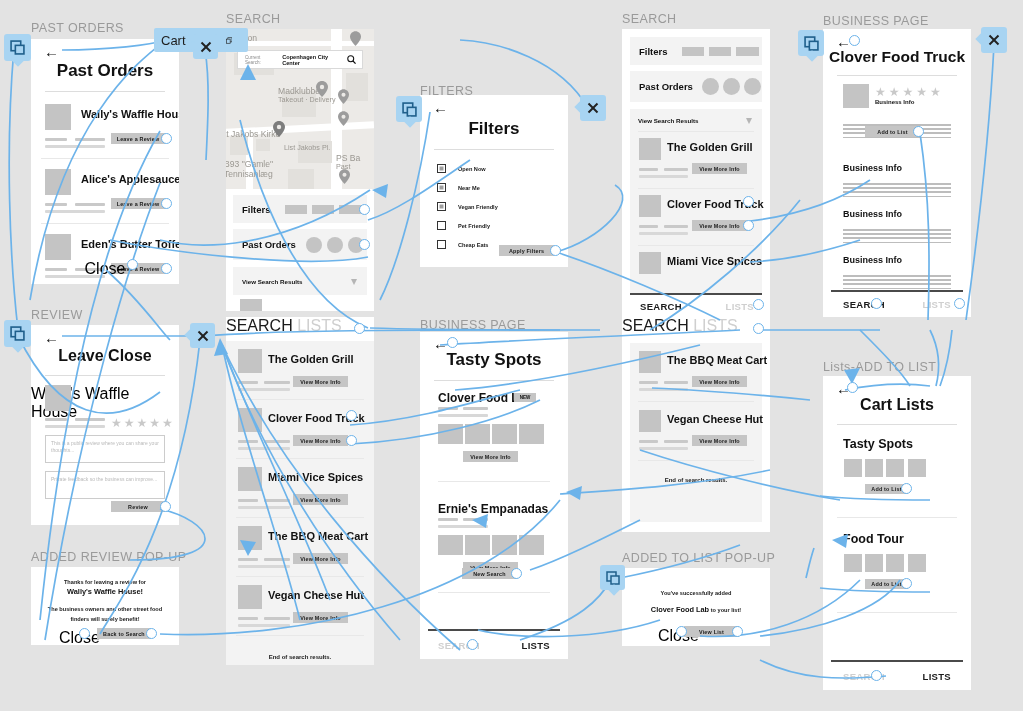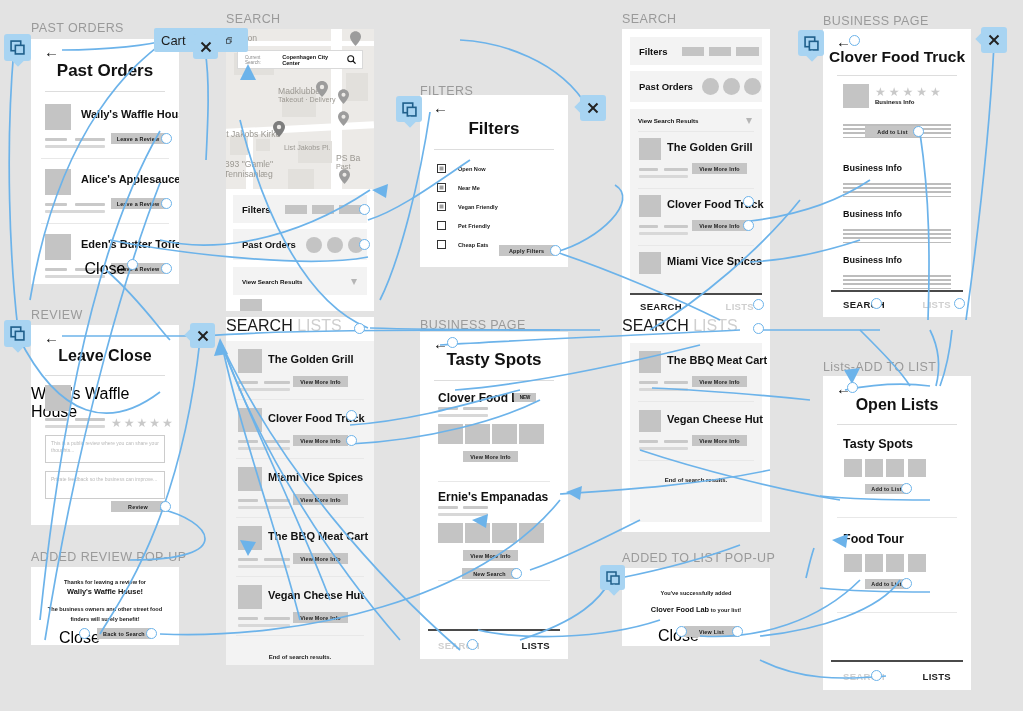--- a/index.html
+++ b/index.html
@@ -468,21 +468,21 @@
       <div class="linebar" style="position:absolute; left:43px; top:16px; width:25px;"></div>
       <div class="linebar lite" style="position:absolute; left:18px; top:23px; width:50px;"></div>
       <div class="thumb" style="position:absolute; left:18px; top:33px; width:25px; height:20px;"></div>
       <div class="thumb" style="position:absolute; left:45px; top:33px; width:25px; height:20px;"></div>
       <div class="thumb" style="position:absolute; left:72px; top:33px; width:25px; height:20px;"></div>
       <div class="thumb" style="position:absolute; left:99px; top:33px; width:25px; height:20px;"></div>
       <div class="btn" style="position:absolute; left:43px; top:60px; width:55px; height:11px;">View More Info</div>
     </div>
     <div class="rowsep" style="margin:0 18px;"></div>
 
-    <div style="position:relative; margin-top:8px; height:90px;">
+    <div style="position:relative; margin-top:20px; height:90px;">
       <span style="position:absolute; left:18px; top:0; font-size:12px; font-weight:bold; color:#111;">Ernie's Empanadas</span>
       <div class="linebar" style="position:absolute; left:18px; top:16px; width:20px;"></div>
       <div class="linebar" style="position:absolute; left:43px; top:16px; width:25px;"></div>
       <div class="linebar lite" style="position:absolute; left:18px; top:23px; width:50px;"></div>
       <div class="thumb" style="position:absolute; left:18px; top:33px; width:25px; height:20px;"></div>
       <div class="thumb" style="position:absolute; left:45px; top:33px; width:25px; height:20px;"></div>
       <div class="thumb" style="position:absolute; left:72px; top:33px; width:25px; height:20px;"></div>
       <div class="thumb" style="position:absolute; left:99px; top:33px; width:25px; height:20px;"></div>
       <div class="btn" style="position:absolute; left:43px; top:60px; width:55px; height:11px;">View More Info</div>
     </div>
@@ -658,21 +658,21 @@
       <div class="dot" style="right:6px; top:8px;"></div>
     </div>
   </div>
 
   <div class="board-label" style="left:823px; top:360px;">Lists-ADD TO LIST</div>
   <div class="board" style="left:823px; top:376px; width:148px; height:314px;">
     <div class="hdr" style="height:24px;">
       <div class="backarrow" style="top:7px;">←</div>
       <div class="dot" style="left:24px; top:6px;"></div>
     </div>
-    <div class="title" style="font-size:16px; margin-top:-4px;">Open Lists</div>
+    <div class="title" style="font-size:16px; margin-top:-4px;">Cart Lists</div>
     <div class="rule" style="margin-top:10px;"></div>
 
     <div style="position:relative; margin-top:12px; height:80px;">
       <span style="position:absolute; left:20px; top:0; font-size:12.5px; font-weight:bold; color:#111;">Tasty Spots</span>
       <div class="thumb" style="position:absolute; left:21px; top:22px; width:18px; height:18px;"></div>
       <div class="thumb" style="position:absolute; left:42px; top:22px; width:18px; height:18px;"></div>
       <div class="thumb" style="position:absolute; left:63px; top:22px; width:18px; height:18px;"></div>
       <div class="thumb" style="position:absolute; left:85px; top:22px; width:18px; height:18px;"></div>
       <div class="btn" style="position:absolute; left:42px; top:47px; width:43px; height:10px;">Add to List</div>
       <div class="dot" style="left:78px; top:46px;"></div>

